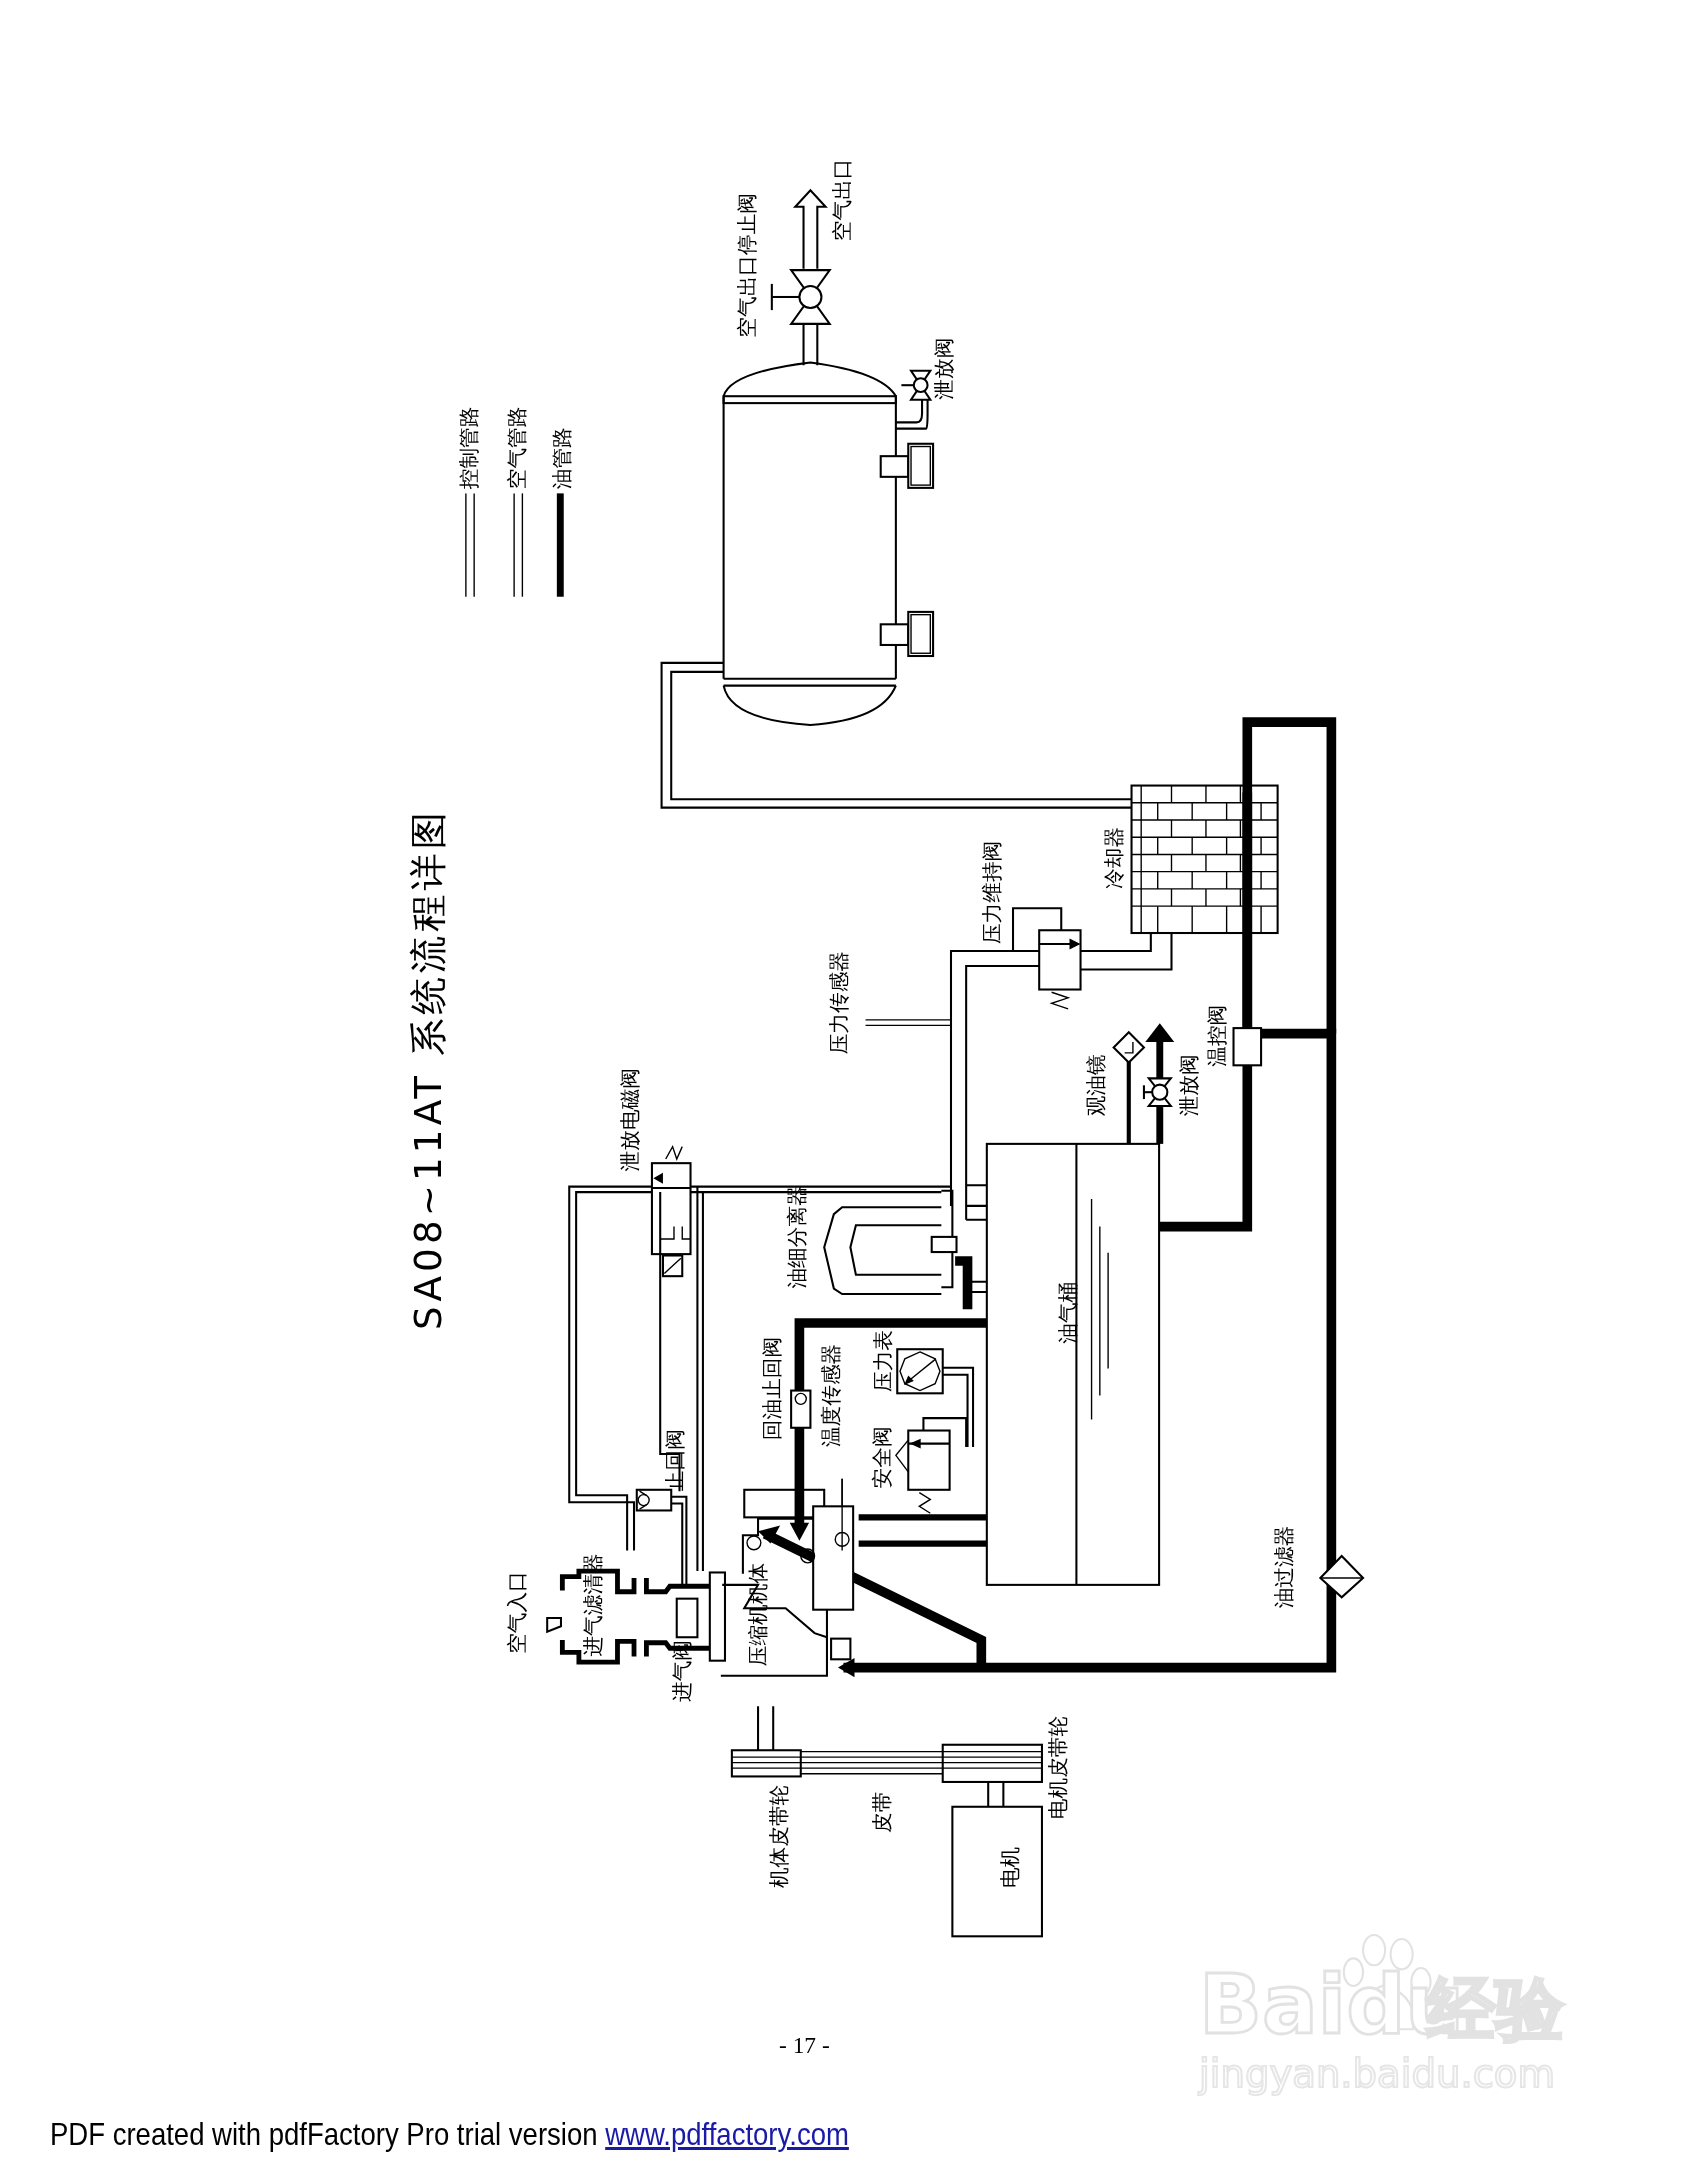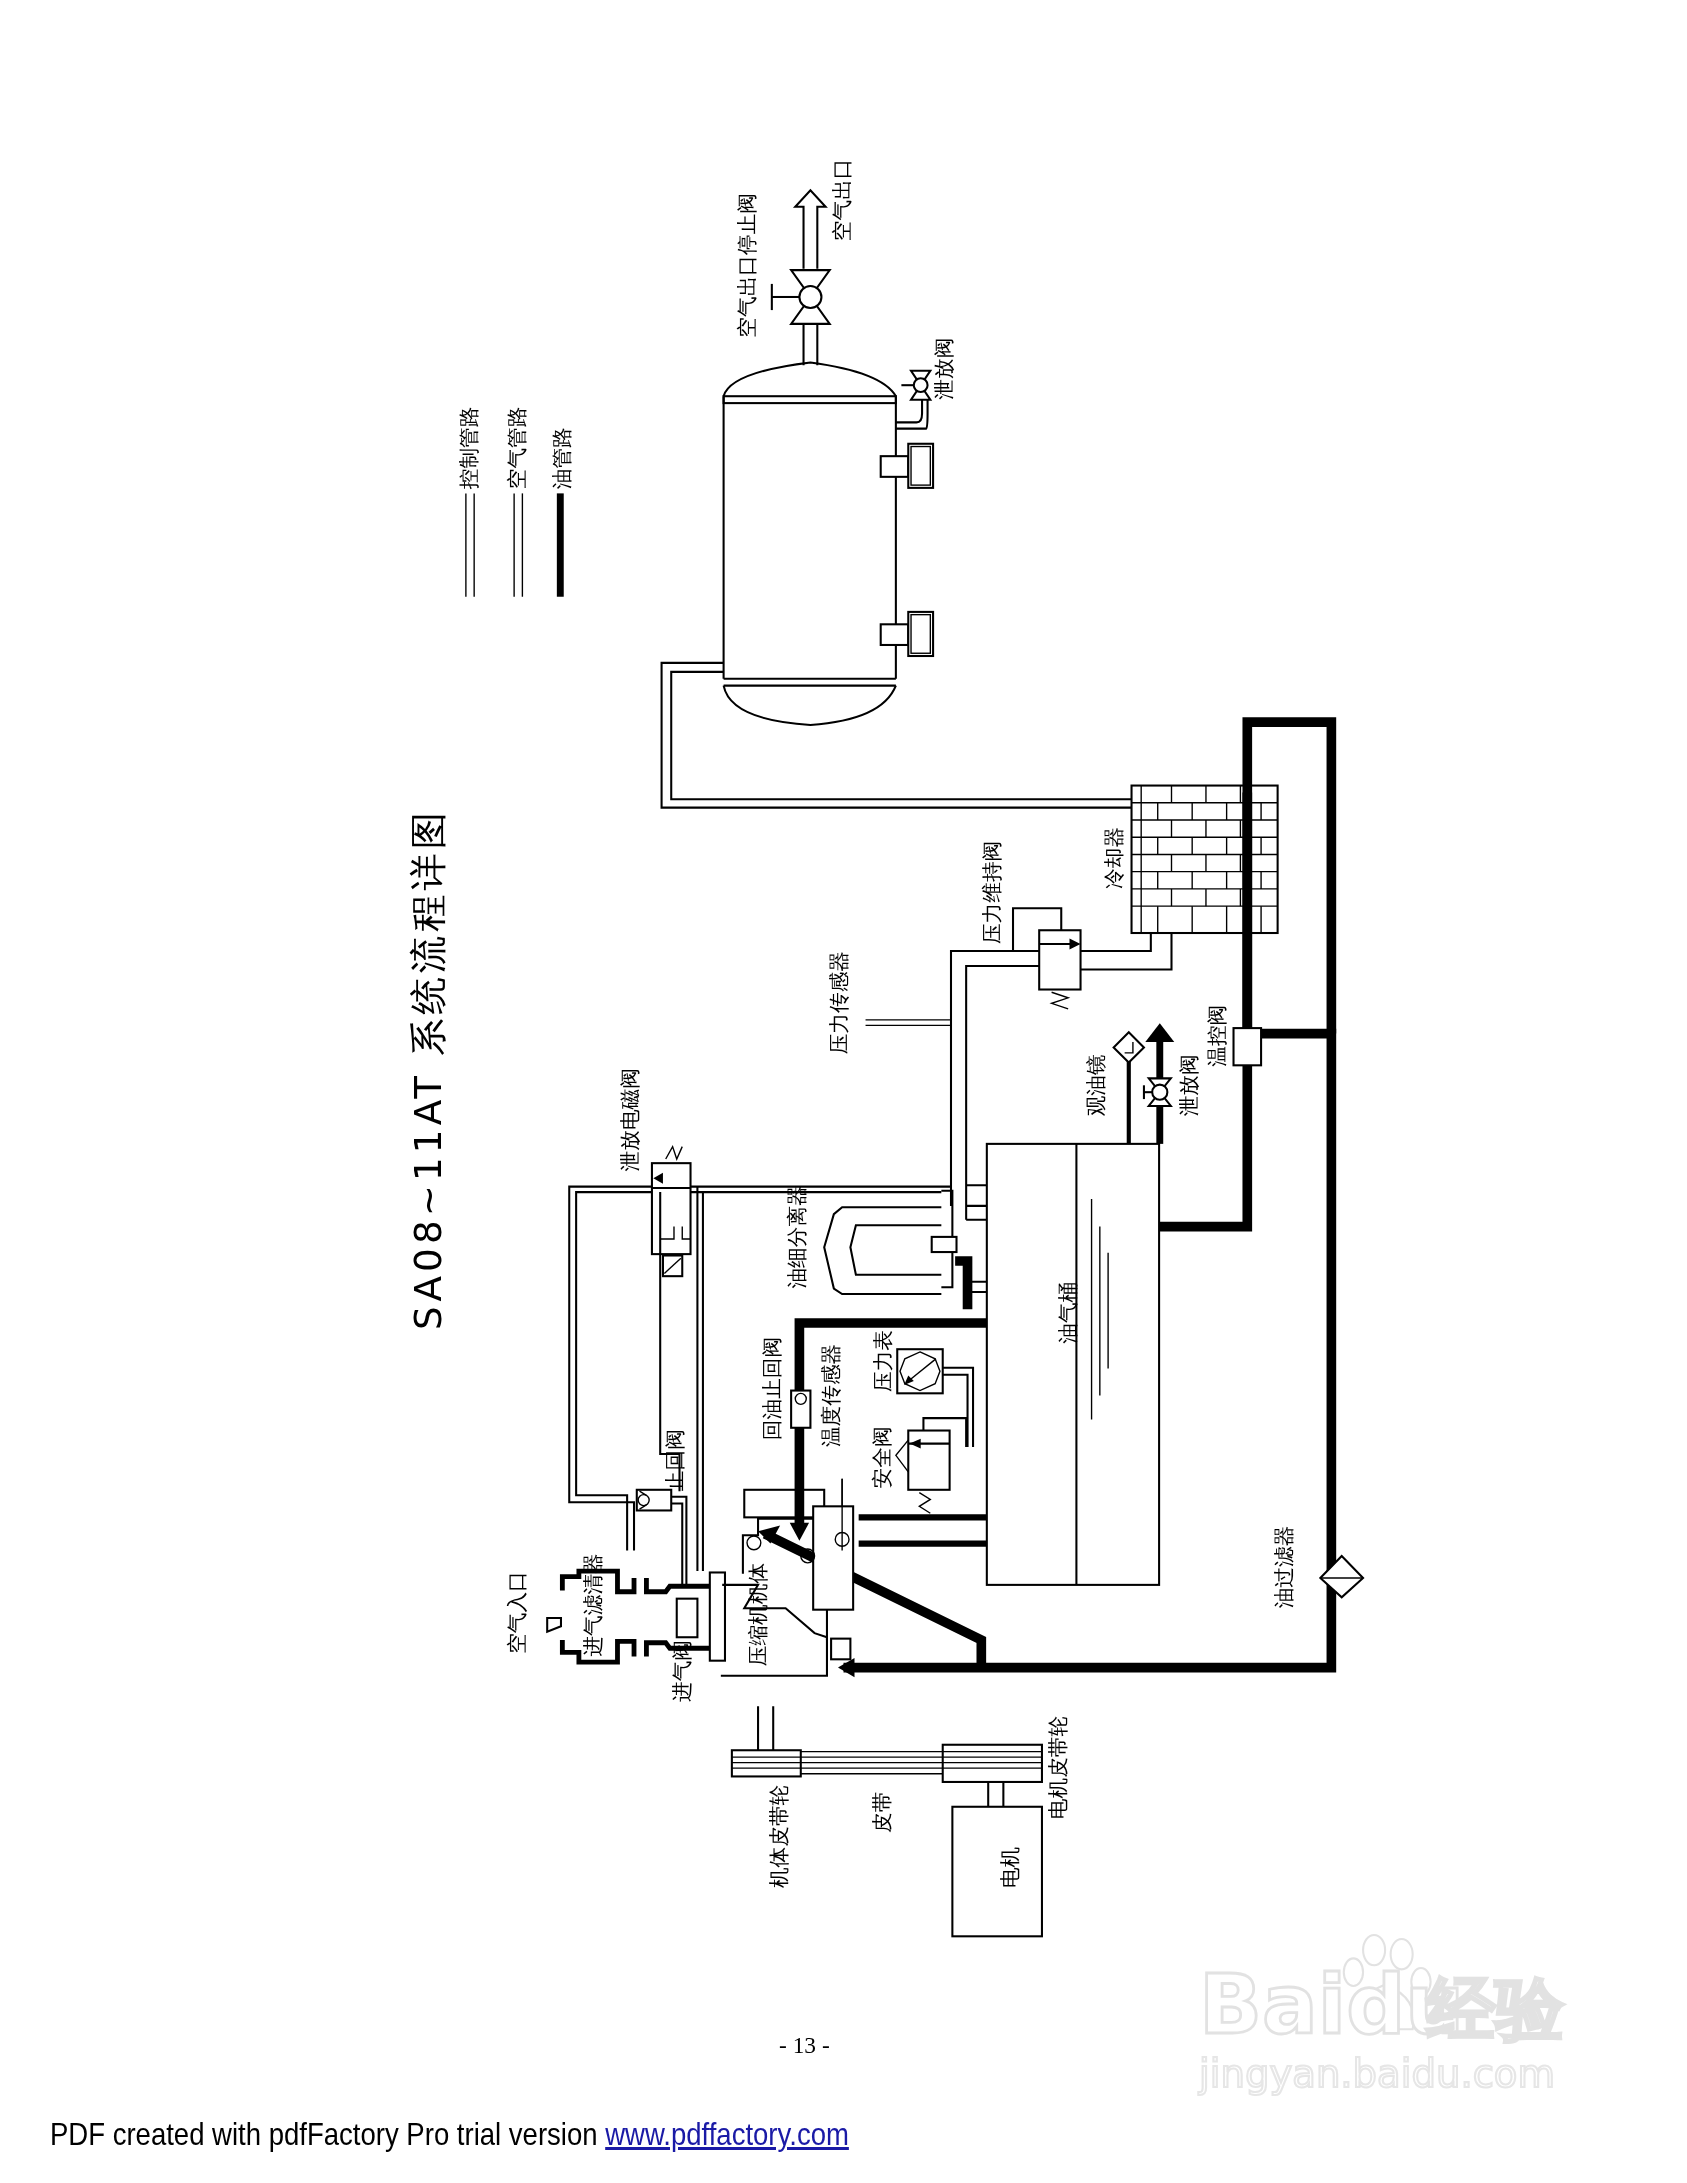--- a/index.html
+++ b/index.html
@@ -320,18 +320,18 @@
     <ellipse cx="2034" cy="2836" rx="16" ry="22" fill="#fff" stroke="#cfcfcf" stroke-width="3"></ellipse>
     <ellipse cx="1964" cy="2862" rx="14" ry="20" fill="#fff" stroke="#cfcfcf" stroke-width="3"></ellipse>
     <ellipse cx="2062" cy="2876" rx="14" ry="20" fill="#fff" stroke="#cfcfcf" stroke-width="3"></ellipse>
     <path d="M1970,2945 Q1960,2900 2010,2880 Q2060,2900 2050,2945 Z" fill="#fff" stroke="#cfcfcf" stroke-width="3"></path>
     <text class="wm-text" x="1740" y="2950">Baidu</text>
     <text class="wm-text" x="2070" y="2950" style="font-size:100px">经验</text>
     <text class="wm-sub" x="1740" y="3028">jingyan.baidu.com</text>
   </g>
 </svg>
 
-<div class="pagenum">- 13 -</div>
+<div class="pagenum">- 17 -</div>
 
 <div class="footer">
   <span>PDF created with pdfFactory Pro trial version </span><a>www.pdffactory.com</a>
 </div>
 
 
 </body></html>

